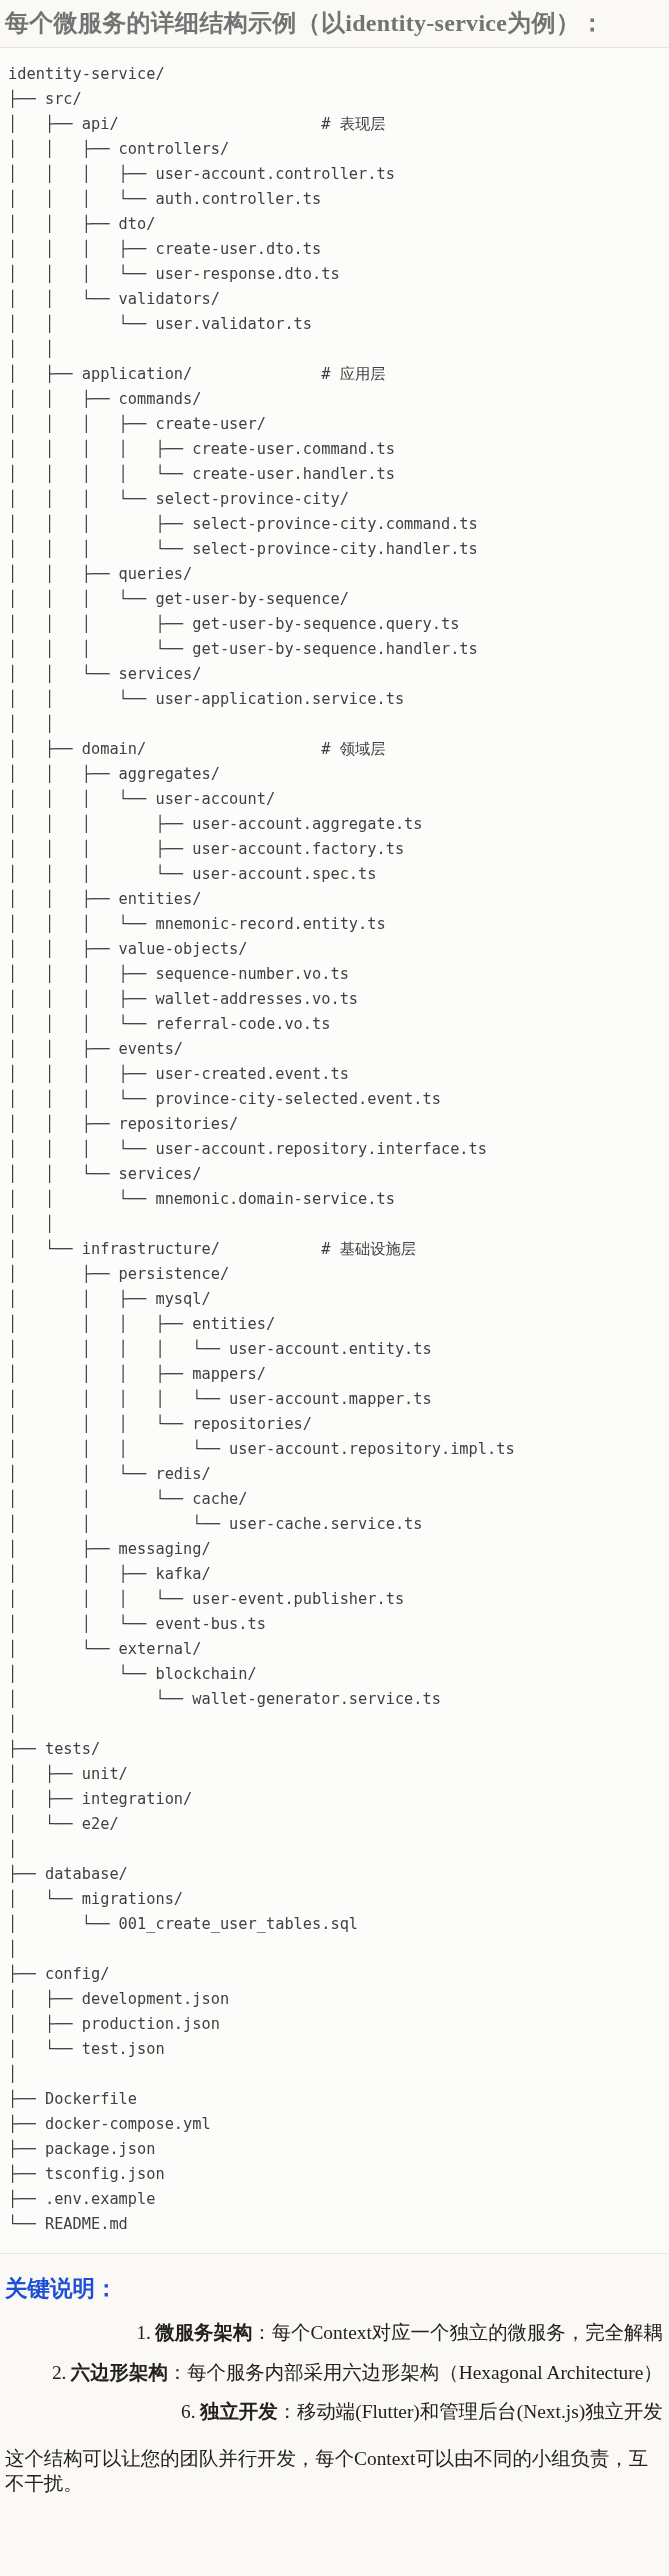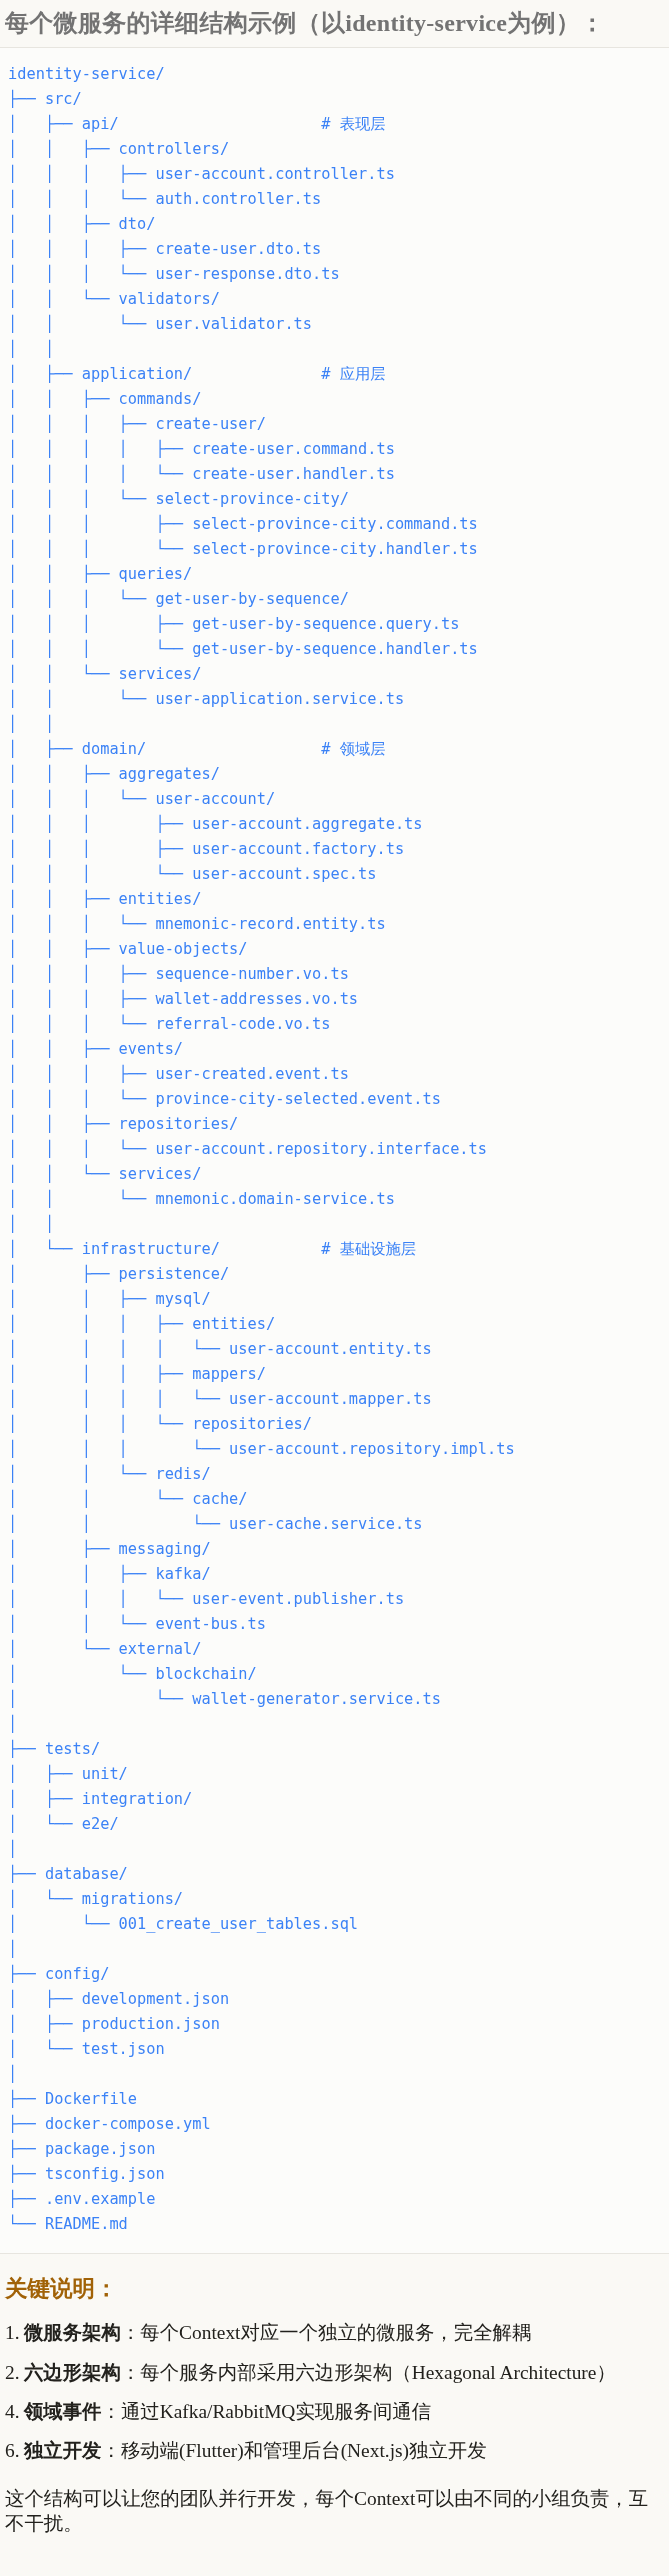--- a/index.html
+++ b/index.html
@@ -24,40 +24,41 @@
     background: #fcfcfa;
     border-top: 1.3px solid #e7e5df;
     border-bottom: 1.3px solid #e7e5df;
   }
   .codeblock pre {
     margin: 0;
     padding: 13.8px 6.3px 16.3px 8.1px;
     font-family: "DejaVu Sans Mono", monospace;
     font-size: 15.3px;
     line-height: 25px;
-    color: #3b82f6;
+    color: #404040;
     white-space: pre;
   }
   .notes {
     padding: 19px 6.3px 11.3px 5px;
     font-family: "Liberation Serif", serif;
     font-size: 19.4px;
     color: #22211d;
   }
   .notes h2 {
     margin: 0 0 16.3px 0;
     font-size: 22.5px;
     font-weight: 700;
-    color: #a16207;
+    color: #1d4ed8;
     font-family: "Liberation Serif", serif;
   }
   .note-item {
     margin: 0 0 14.4px 0;
     line-height: 25px;
     white-space: nowrap;
+    text-align: right;
   }
   .note-item .num { margin-right: 4.4px; }
   .note-item .term { font-weight: 700; }
   .closing {
     margin: 22.5px 0 0 0;
     line-height: 25px;
   }
 </style>
 </head>
 <body>
@@ -163,23 +164,20 @@
 
     <div class="note-item">
       <span class="num">1.</span><span class="term">微服务架构</span><span class="sep">：</span><span class="txt">每个Context对应一个独立的微服务，完全解耦</span>
     </div>
 
     <div class="note-item">
       <span class="num">2.</span><span class="term">六边形架构</span><span class="sep">：</span><span class="txt">每个服务内部采用六边形架构（Hexagonal Architecture）</span>
     </div>
 
 
-    <div class="note-item">
-      <span class="num">4.</span><span class="term">领域事件</span><span class="sep">：</span><span class="txt">通过Kafka/RabbitMQ实现服务间通信</span>
-    </div>
 
 
     <div class="note-item">
       <span class="num">6.</span><span class="term">独立开发</span><span class="sep">：</span><span class="txt">移动端(Flutter)和管理后台(Next.js)独立开发</span>
     </div>
 
     <p class="closing">这个结构可以让您的团队并行开发，每个Context可以由不同的小组负责，互不干扰。</p>
   </section>
 
 </div>

